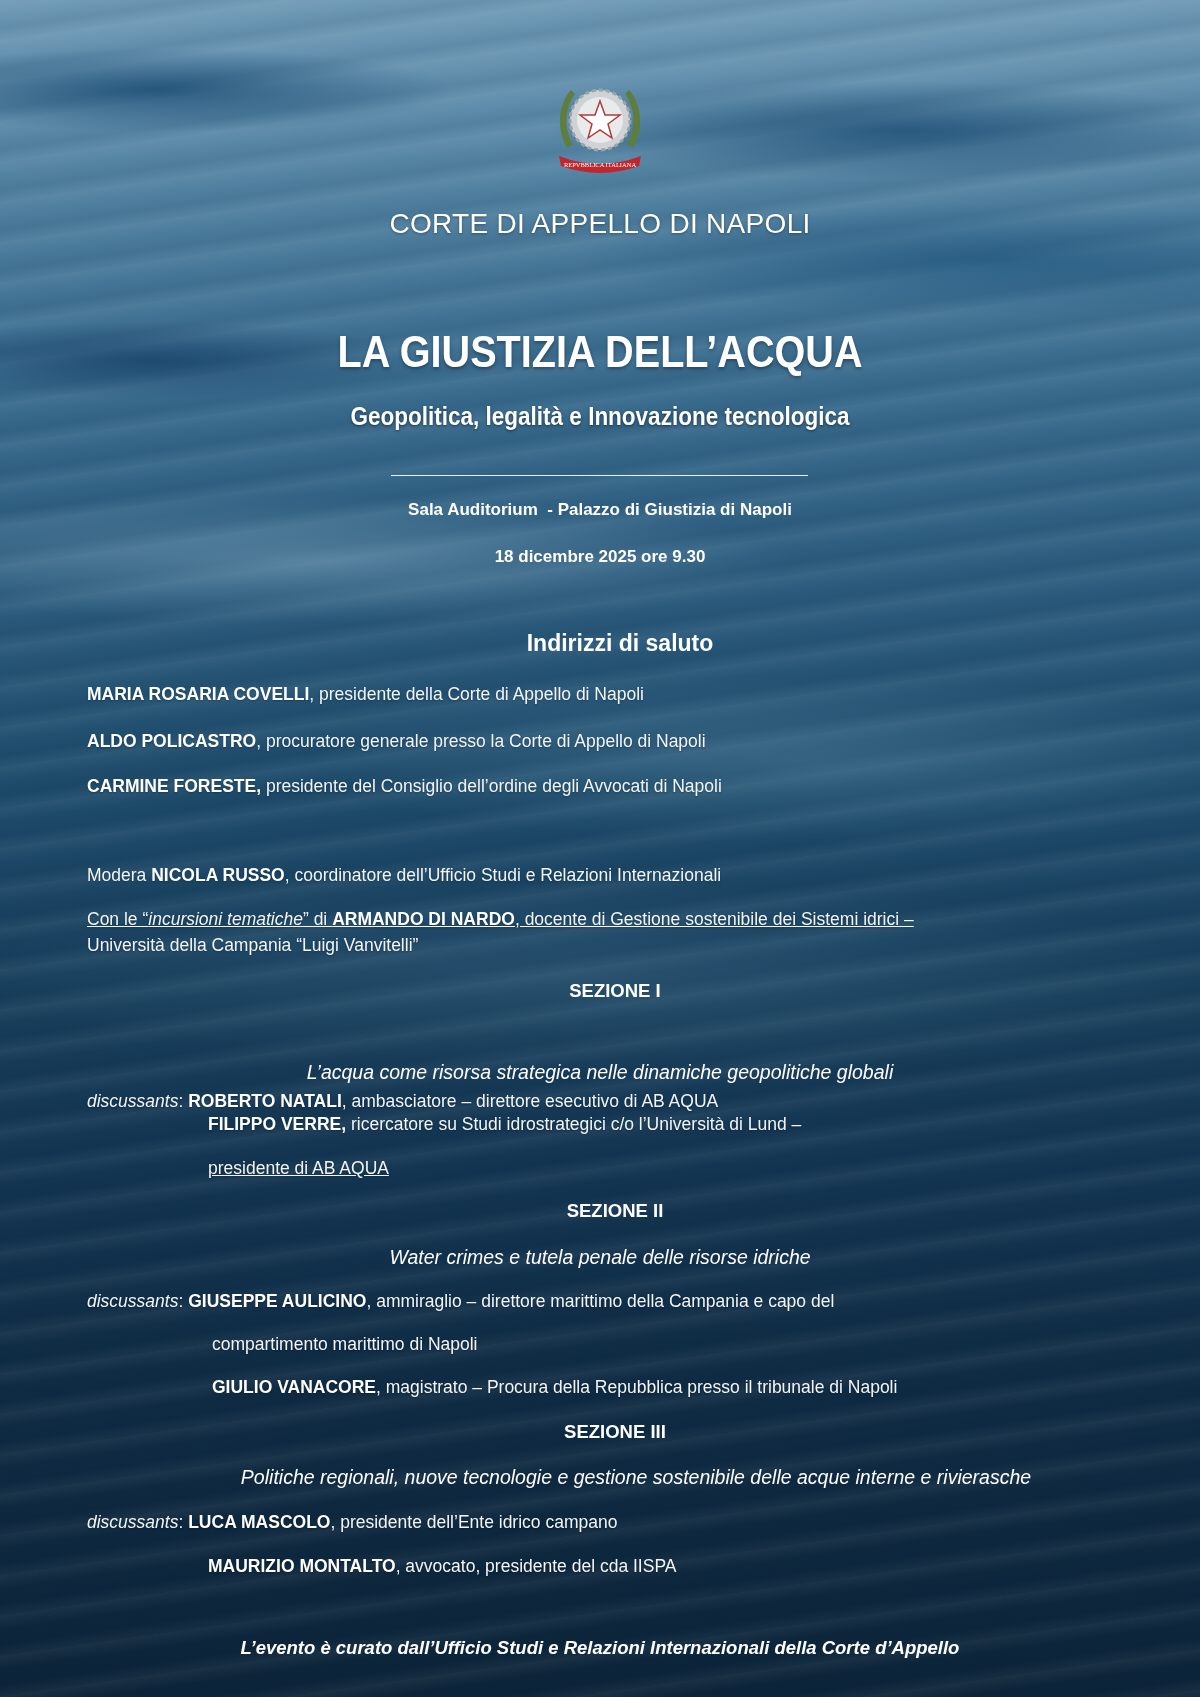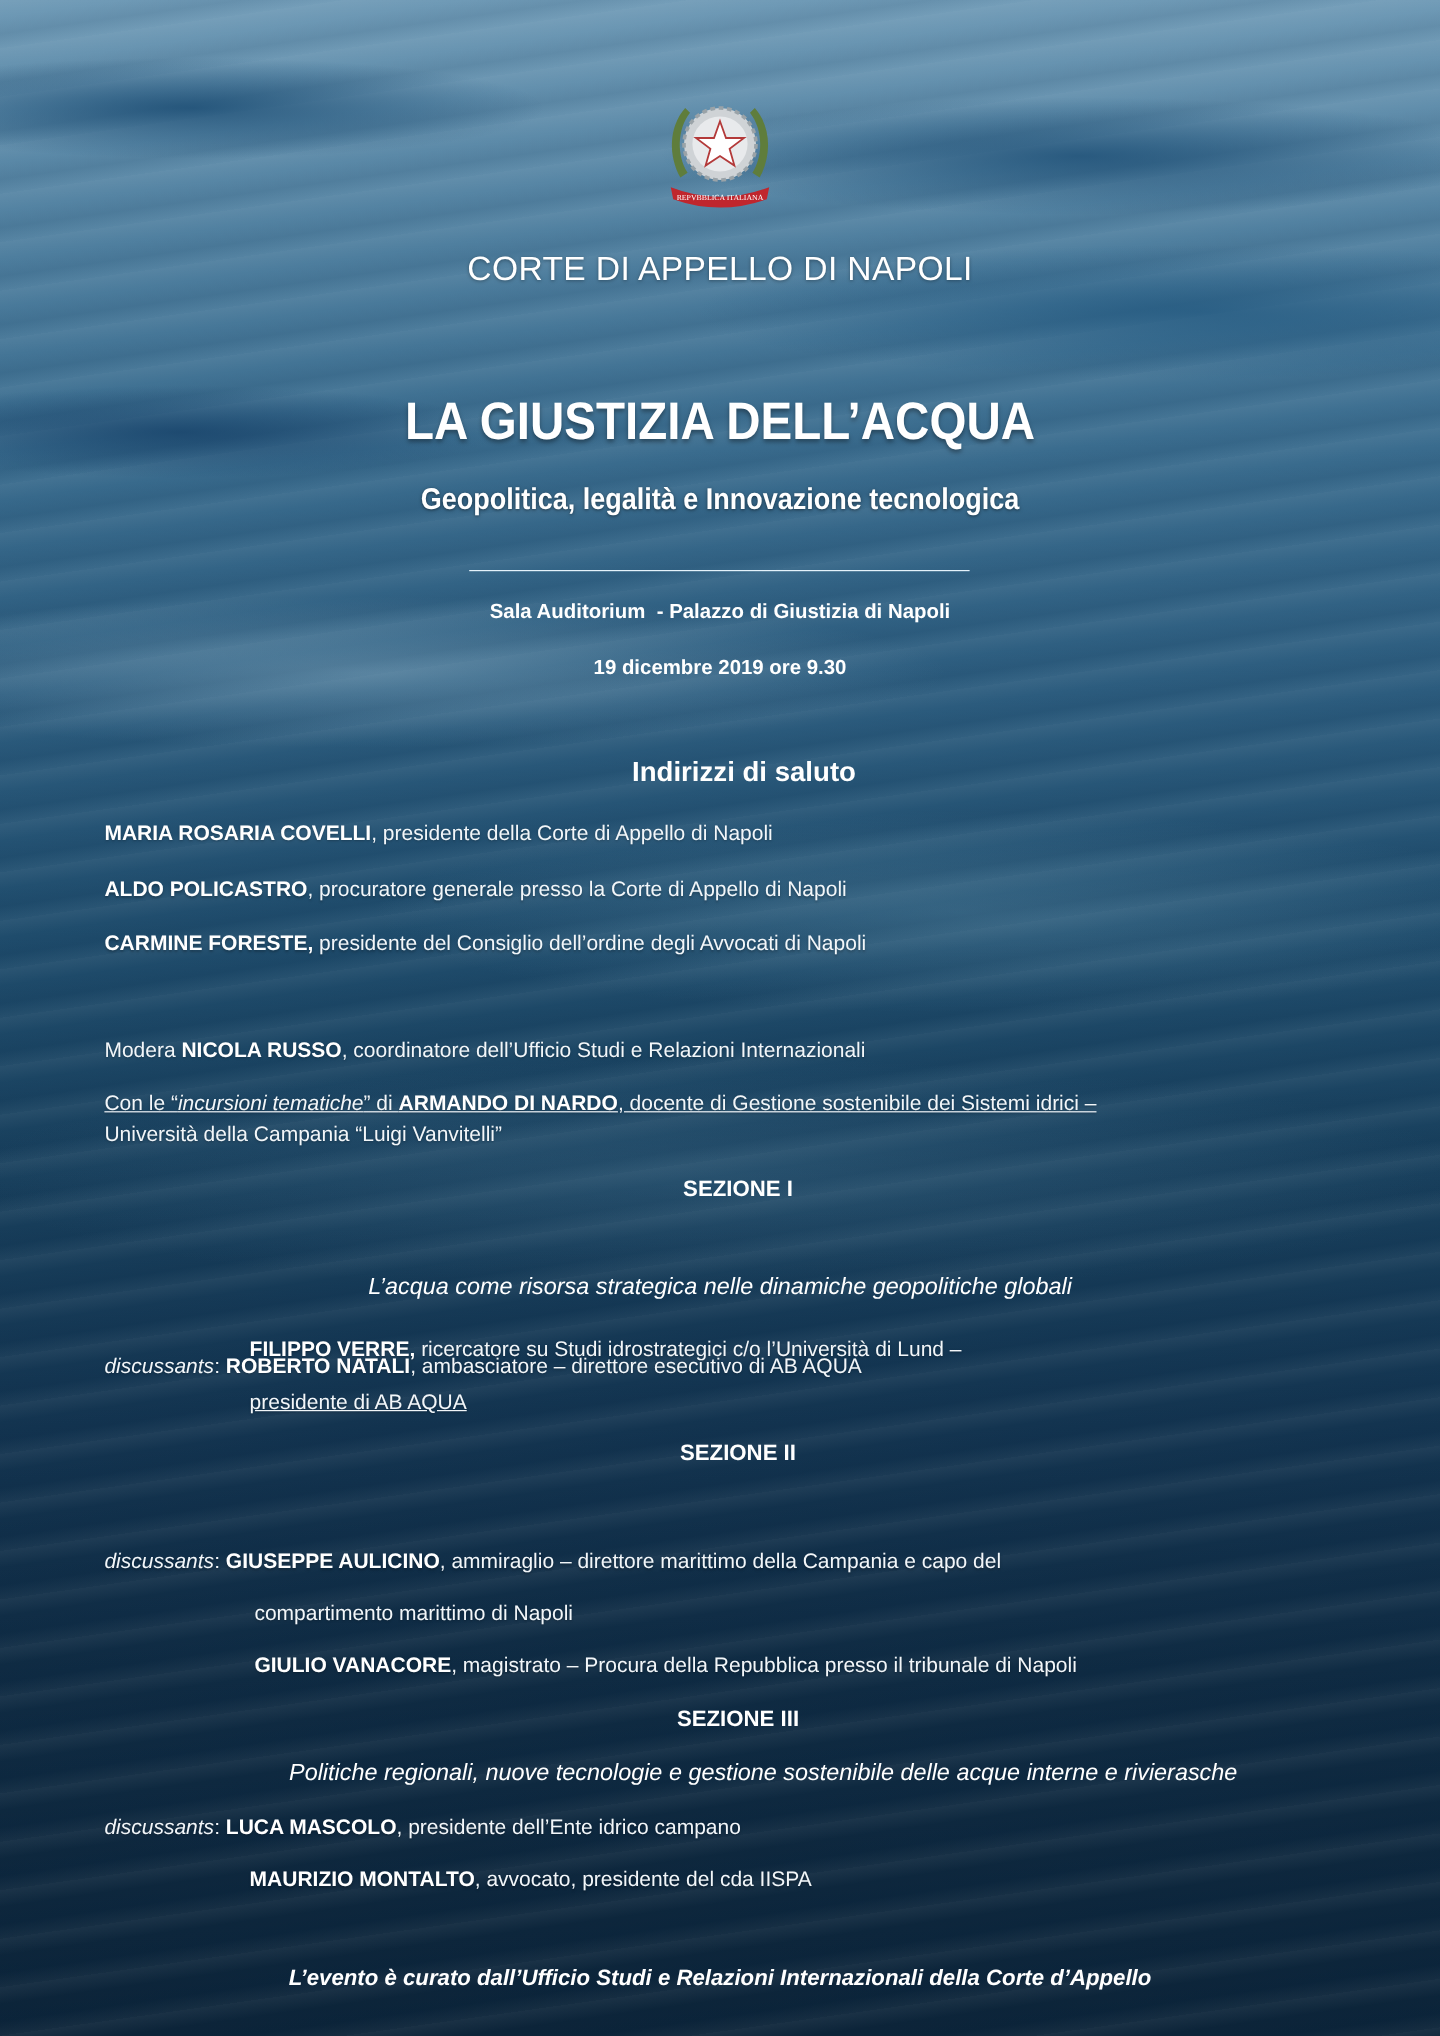--- a/index.html
+++ b/index.html
@@ -51,21 +51,21 @@
     <text x="47" y="97" font-size="6.5" fill="#ffffff" text-anchor="middle" font-family="Liberation Serif, serif">REPVBBLICA ITALIANA</text>
   </svg>
 
   <div class="center court">CORTE DI APPELLO DI NAPOLI</div>
   <div class="center title">LA GIUSTIZIA DELL’ACQUA</div>
   <div class="center subtitle">Geopolitica, legalità e Innovazione tecnologica</div>
 
   <div class="divider"></div>
 
   <div class="center venue" style="white-space:pre;">Sala Auditorium  - Palazzo di Giustizia di Napoli</div>
-  <div class="center date">19 dicembre 2019 ore 9.30</div>
+  <div class="center date">18 dicembre 2025 ore 9.30</div>
 
   <div class="center greet-head" style="left:20px;">Indirizzi di saluto</div>
 
   <div class="line" style="left:87px; top:684px;">
     <b>MARIA ROSARIA COVELLI</b><span>, presidente della Corte di Appello di Napoli</span>
   </div>
   <div class="line" style="left:87px; top:731px;">
     <b>ALDO POLICASTRO</b><span>, procuratore generale presso la Corte di Appello di Napoli</span>
   </div>
   <div class="line" style="left:87px; top:776px;">
@@ -75,29 +75,30 @@
   <div class="line" style="left:87px; top:865px;">
     <span style="white-space:pre;">Modera </span><b>NICOLA RUSSO</b><span>, coordinatore dell’Ufficio Studi e Relazioni Internazionali</span>
   </div>
   <div class="line" style="left:87px; top:909px;text-decoration:underline;">
     <span style="white-space:pre;">Con le “</span><i>incursioni tematiche</i><span style="white-space:pre;">” di </span><b>ARMANDO DI NARDO</b><span>, docente di Gestione sostenibile dei Sistemi idrici –</span>
   </div>
   <div class="line" style="left:87px; top:935px;">Università della Campania “Luigi Vanvitelli”</div>
 
   <div class="center sec-head" style="top:980px; left:15px;">SEZIONE I</div>
   <div class="center sec-topic" style="top:1061px; left:0px;">L’acqua come risorsa strategica nelle dinamiche geopolitiche globali</div>
-  <div class="line" style="left:87px; top:1128px;text-align:center;">
+  <div class="line" style="left:87px; top:1091px;text-align:center;">
     <i>discussants</i>: <b>ROBERTO NATALI</b><span>, ambasciatore – direttore esecutivo di AB AQUA</span>
   </div>
   <div class="line" style="left:208px; top:1114px;">
     <b>FILIPPO VERRE,</b><span style="white-space:pre;"> ricercatore su Studi idrostrategici c/o l’Università di Lund –</span>
   </div>
   <div class="line" style="left:208px; top:1158px;text-decoration:underline;">presidente di AB AQUA</div>
 
   <div class="center sec-head" style="top:1200px; left:15px;">SEZIONE II</div>
+  <div class="center sec-topic" style="top:1246px; left:0px;">Water crimes e tutela penale delle risorse idriche</div>
   <div class="line" style="left:87px; top:1291px;">
     <i>discussants</i>: <b>GIUSEPPE AULICINO</b><span>, ammiraglio – direttore marittimo della Campania e capo del</span>
   </div>
   <div class="line" style="left:212px; top:1334px;">compartimento marittimo di Napoli</div>
   <div class="line" style="left:212px; top:1377px;">
     <b>GIULIO VANACORE</b><span>, magistrato – Procura della Repubblica presso il tribunale di Napoli</span>
   </div>
 
   <div class="center sec-head" style="top:1421px; left:15px;">SEZIONE III</div>
   <div class="center sec-topic" style="top:1466px; left:16px;padding-left:20px;">Politiche regionali, nuove tecnologie e gestione sostenibile delle acque interne e rivierasche</div>

